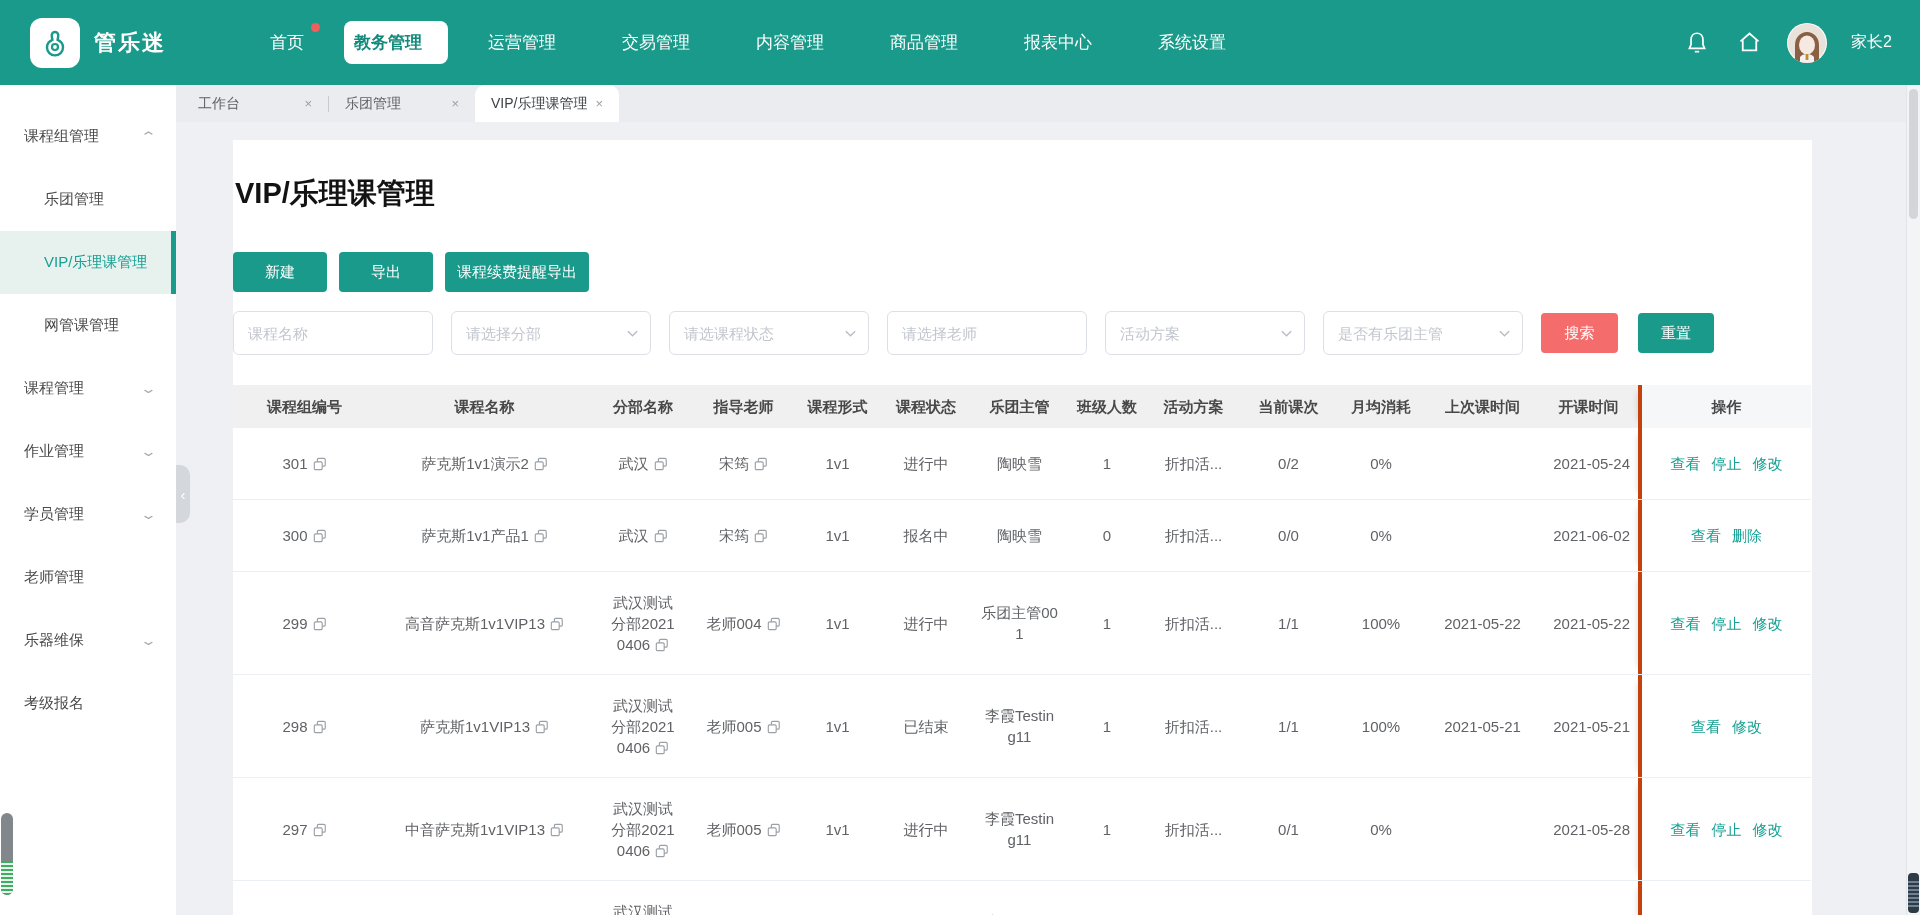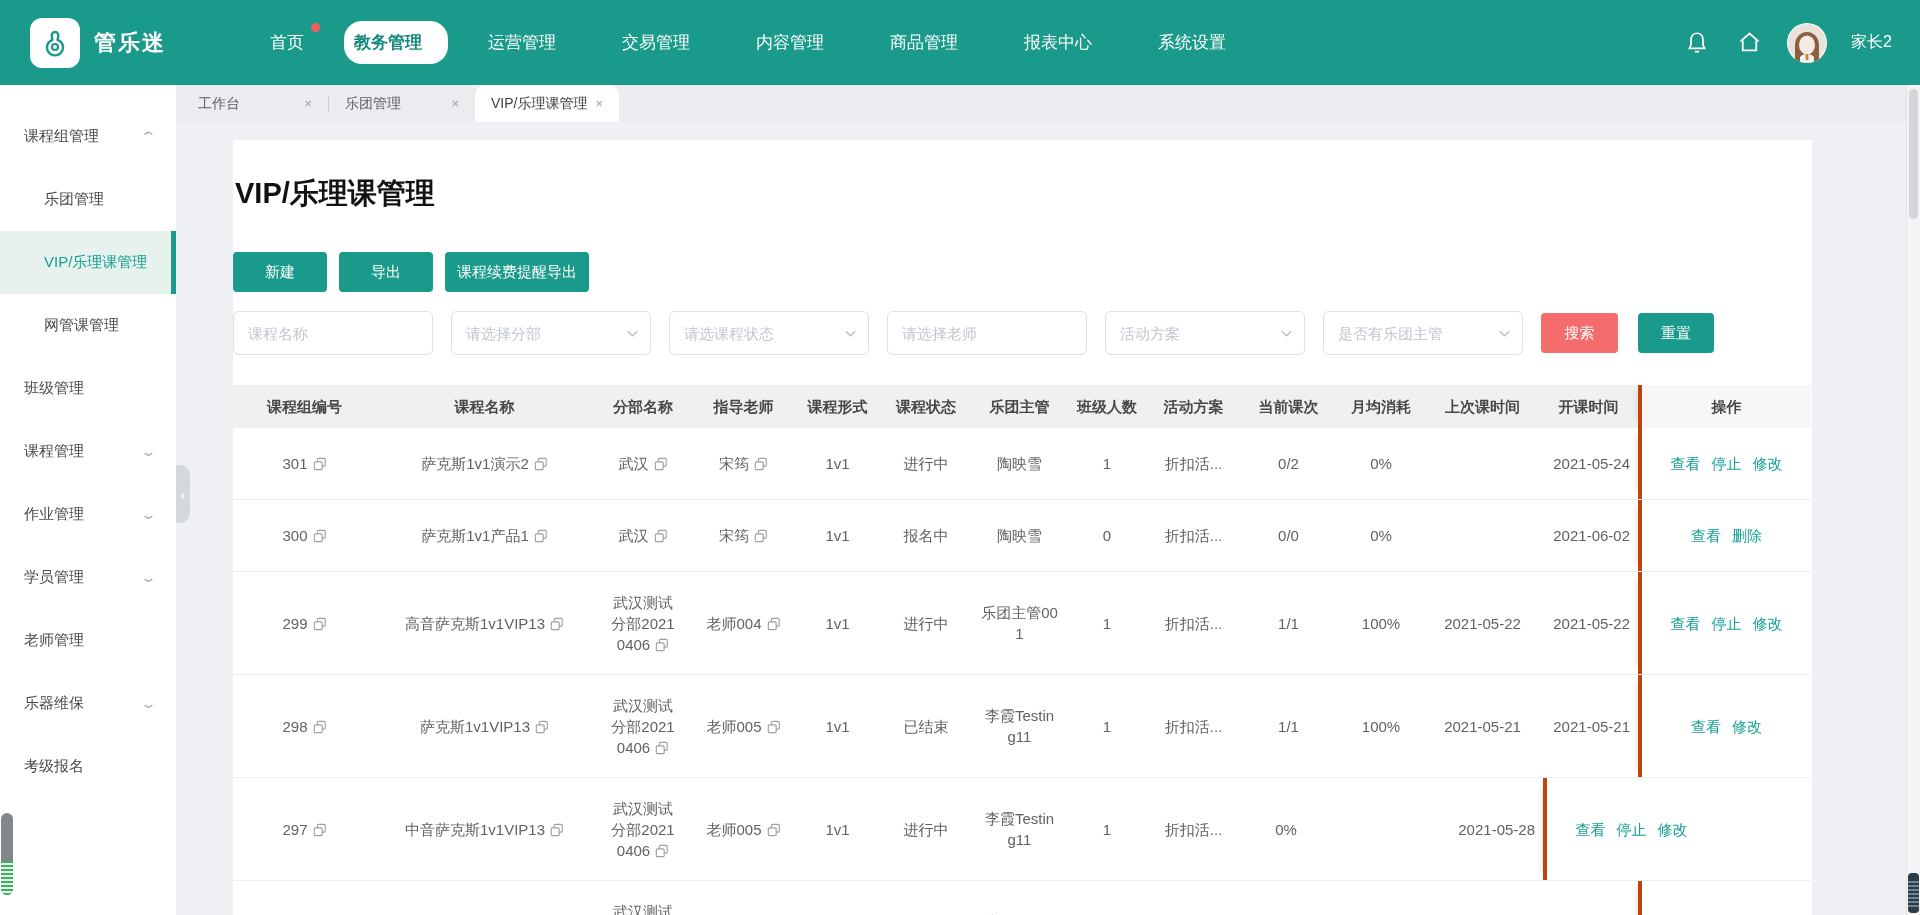--- a/index.html
+++ b/index.html
@@ -4,21 +4,21 @@
 <style>
   * { margin:0; padding:0; box-sizing:border-box; }
   html,body { width:1920px; height:915px; overflow:hidden; font-family:"Liberation Sans","DejaVu Sans",sans-serif; background:#eef0f4; }
 
   
   .topbar { height:85px; background:#199a8a; display:flex; align-items:center; padding:0 28px 0 30px; position:relative; }
   .logo-box { width:50px; height:50px; background:#fff; border-radius:12px; display:flex; align-items:center; justify-content:center; flex:0 0 auto; }
   .brand { color:#fff; font-size:22px; font-weight:bold; margin-left:14px; letter-spacing:2px; }
   .topnav { display:flex; margin-left:78px; gap:14px; }
   .topnav-item { position:relative; color:#fff; font-size:17px; padding:10px 26px; cursor:pointer; white-space:nowrap; }
-  .topnav-item.active { background:#fff; color:#12897a; border-radius:18px; font-weight:bold;padding-left:10px; }
+  .topnav-item.active { background:#fff; color:#12897a; border-radius:8px; font-weight:bold;padding-left:10px; }
   .nav-dot { position:absolute; top:2px; right:10px; width:9px; height:9px; background:#f25e5e; border-radius:50%; }
   .top-right { margin-left:auto; display:flex; align-items:center; gap:24px; }
   .top-icon { width:28px; height:28px; display:flex; align-items:center; justify-content:center; }
   .avatar { width:40px; height:40px; border-radius:50%; background:#fff; overflow:hidden; display:flex; align-items:center; justify-content:center; }
   .user-name { color:#fff; font-size:16px; }
 
   
   .frame { display:flex; height:830px; }
   .sidebar { width:176px; background:#fff; position:relative; flex:0 0 auto; padding-top:20px; }
   .side-item { position:relative; padding:22px 18px 22px 24px; font-size:15px; color:#4a4a4a; cursor:pointer; display:flex; align-items:center; }
@@ -145,23 +145,20 @@
       <div class="side-item sub">
         <span class="lbl">乐团管理</span>
       </div>
       <div class="side-item sub active">
         <span class="lbl">VIP/乐理课管理</span>
       </div>
       <div class="side-item sub">
         <span class="lbl">网管课管理</span>
       </div>
       <div class="side-item">
-        <span class="lbl">班级管理</span>
-      </div>
-      <div class="side-item">
         <span class="lbl">课程管理</span>
         <span class="chev">⌄</span>
       </div>
       <div class="side-item">
         <span class="lbl">作业管理</span>
         <span class="chev">⌄</span>
       </div>
       <div class="side-item">
         <span class="lbl">学员管理</span>
         <span class="chev">⌄</span>
@@ -529,20 +526,23 @@
               </div>
               <div class="td c6">
                 <span>李霞Testing11</span>
               </div>
               <div class="td c7">
                 <span>1</span>
               </div>
               <div class="td c8">
                 <span>折扣活...</span>
               </div>
+              <div class="td c9">
+                <span>0/1</span>
+              </div>
               <div class="td c10">
                 <span>0%</span>
               </div>
               <div class="td c11">
                 <span></span>
               </div>
               <div class="td c12">
                 <span>2021-05-28</span>
               </div>
               <div class="td c13">

